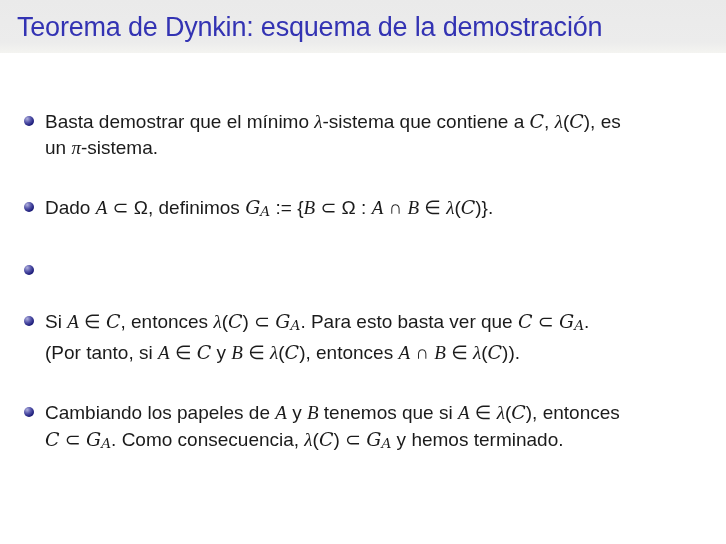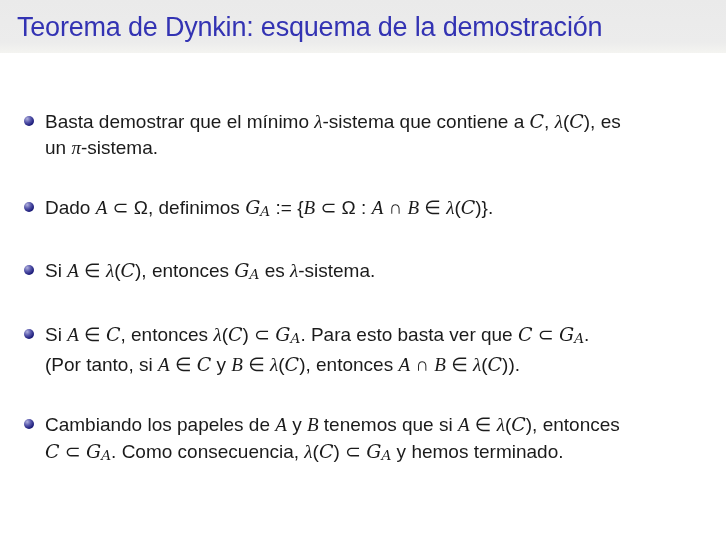--- a/index.html
+++ b/index.html
@@ -76,21 +76,20 @@
       <div class="item">
         <span class="ball"></span>
         <span class="txt"><span class="seg-p">Basta demostrar que el mínimo </span><span class="seg-i">λ</span><span class="seg-p">-sistema que contiene a </span><span class="seg-c">C</span><span class="seg-p">, </span><span class="seg-i">λ</span><span class="seg-p">(</span><span class="seg-c">C</span><span class="seg-p">), es</span><br><span class="seg-p">un </span><span class="seg-i">π</span><span class="seg-p">-sistema.</span></span>
       </div>
       <div class="item">
         <span class="ball"></span>
         <span class="txt"><span class="seg-p">Dado </span><span class="seg-i">A</span><span class="seg-p"> ⊂ Ω, definimos </span><span class="seg-c">G</span><span class="seg-sub">A</span><span class="seg-p"> := {</span><span class="seg-i">B</span><span class="seg-p"> ⊂ Ω : </span><span class="seg-i">A</span><span class="seg-p"> ∩ </span><span class="seg-i">B</span><span class="seg-p"> ∈ </span><span class="seg-i">λ</span><span class="seg-p">(</span><span class="seg-c">C</span><span class="seg-p">)}.</span></span>
       </div>
       <div class="item">
         <span class="ball"></span>
-        <span class="txt"><span class="seg-p">Si </span><span class="seg-i">A</span><span class="seg-p"> ∈ </span><span class="seg-i">λ</span><span class="seg-p">(</span><span class="seg-c">C</span><span class="seg-p">), entonces </span><span class="seg-c">G</span><span class="seg-sub">A</span><span class="seg-p"> es </span><span class="seg-i">λ</span><span class="seg-p">-sistema.</span></span>
       </div>
       <div class="item">
         <span class="ball"></span>
         <span class="txt"><span class="seg-p">Si </span><span class="seg-i">A</span><span class="seg-p"> ∈ </span><span class="seg-c">C</span><span class="seg-p">, entonces </span><span class="seg-i">λ</span><span class="seg-p">(</span><span class="seg-c">C</span><span class="seg-p">) ⊂ </span><span class="seg-c">G</span><span class="seg-sub">A</span><span class="seg-p">.  Para esto basta ver que </span><span class="seg-c">C</span><span class="seg-p"> ⊂ </span><span class="seg-c">G</span><span class="seg-sub">A</span><span class="seg-p">.</span><br><span class="seg-p">(Por tanto, si </span><span class="seg-i">A</span><span class="seg-p"> ∈ </span><span class="seg-c">C</span><span class="seg-p"> y </span><span class="seg-i">B</span><span class="seg-p"> ∈ </span><span class="seg-i">λ</span><span class="seg-p">(</span><span class="seg-c">C</span><span class="seg-p">), entonces </span><span class="seg-i">A</span><span class="seg-p"> ∩ </span><span class="seg-i">B</span><span class="seg-p"> ∈ </span><span class="seg-i">λ</span><span class="seg-p">(</span><span class="seg-c">C</span><span class="seg-p">)).</span></span>
       </div>
       <div class="item">
         <span class="ball"></span>
         <span class="txt"><span class="seg-p">Cambiando los papeles de </span><span class="seg-i">A</span><span class="seg-p"> y </span><span class="seg-i">B</span><span class="seg-p"> tenemos que si </span><span class="seg-i">A</span><span class="seg-p"> ∈ </span><span class="seg-i">λ</span><span class="seg-p">(</span><span class="seg-c">C</span><span class="seg-p">), entonces</span><br><span class="seg-c">C</span><span class="seg-p"> ⊂ </span><span class="seg-c">G</span><span class="seg-sub">A</span><span class="seg-p">.  Como consecuencia, </span><span class="seg-i">λ</span><span class="seg-p">(</span><span class="seg-c">C</span><span class="seg-p">) ⊂ </span><span class="seg-c">G</span><span class="seg-sub">A</span><span class="seg-p"> y hemos terminado.</span></span>
       </div>
     </div>

